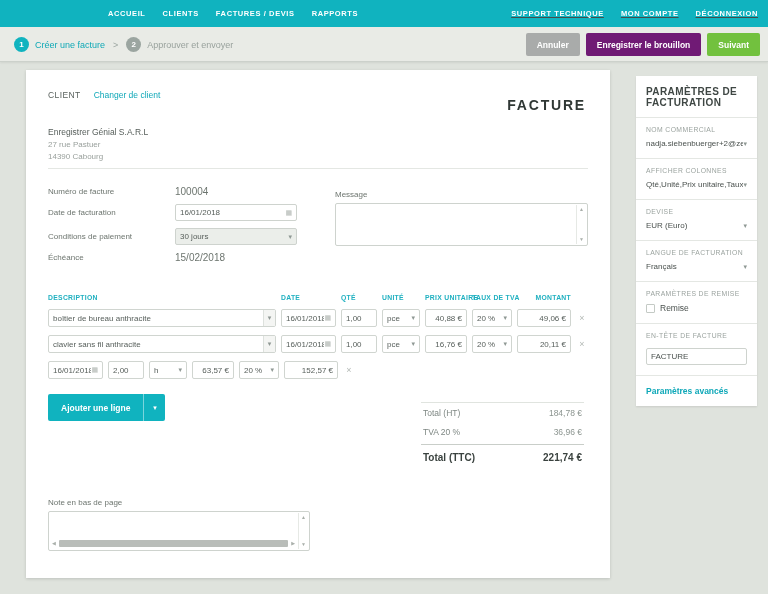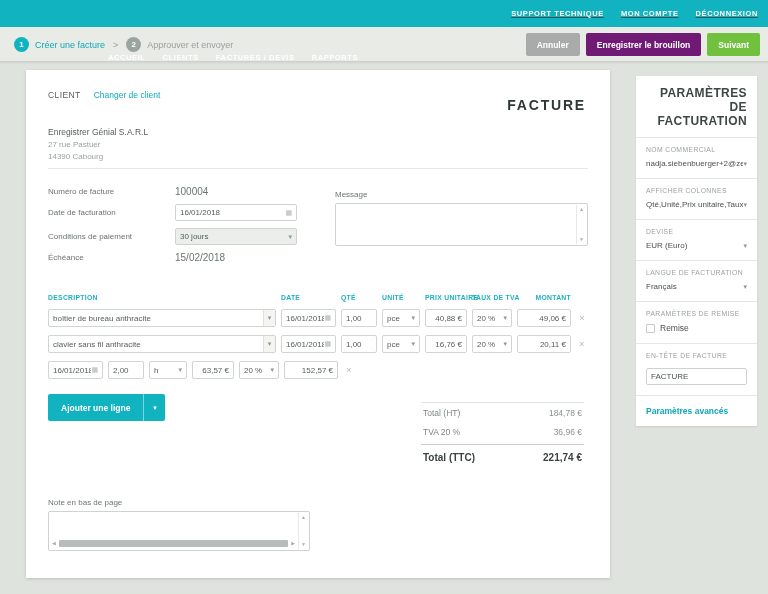--- a/index.html
+++ b/index.html
@@ -5,21 +5,21 @@
   * { margin:0; padding:0; box-sizing:border-box; }
   html,body { width:768px; height:594px; overflow:hidden; }
   body { font-family:"Liberation Sans", sans-serif; background:#dfe3dd; position:relative; color:#454d4b; }
 
   
   .topbar { position:absolute; left:0; top:0; width:768px; height:27px; background:#10b3bf; z-index:5; }
   .logo-badge { position:absolute; left:46px; top:0; width:48px; height:37px; background:#272d33;
     clip-path:polygon(0 0,100% 0,100% 74%,50% 100%,0 74%); display:flex; justify-content:center; }
   .logo-badge span { color:#fff; font-size:9.5px; font-weight:bold; line-height:24px; letter-spacing:.3px; }
   .nav { position:absolute; top:0; height:27px; display:flex; align-items:center; gap:17px; }
-  .nav.left { left:108px;margin-top:44px; } .nav.right { right:10px;text-decoration:underline; }
+  .nav.left { left:108px; } .nav.right { right:10px;text-decoration:underline; }
   .nav-item { color:#ffffff; font-size:7.5px; font-weight:bold; letter-spacing:.6px; white-space:nowrap; cursor:pointer; }
 
   
   .stepsbar { position:absolute; left:0; top:27px; width:768px; height:35px; background:#e9ebe6;
     border-bottom:1px solid #ccd1cb; box-shadow:0 1px 2px rgba(0,0,0,.07); z-index:4; }
   .steps { position:absolute; left:14px; top:0; height:35px; display:flex; align-items:center; gap:6px; }
   .step-circle { width:15px; height:15px; border-radius:50%; color:#fff; font-size:8px; font-weight:bold;
     display:flex; align-items:center; justify-content:center; }
   .step-circle.active { background:#10b3bf; } .step-circle.inactive { background:#9ba5a0; }
   .step-label { font-size:9px; }
@@ -94,21 +94,21 @@
   .t-row.grand .t-label, .t-row.grand .t-value { font-size:10px; font-weight:bold; color:#3a423f; }
   .t-line.dark { background:#c9cec9; margin-top:3px; }
 
   .note-block { position:absolute; left:22px; top:428px; width:262px; }
   .note-area { height:40px; margin-top:4px; }
   .h-rail { position:absolute; left:1px; right:12px; bottom:2px; height:9px; display:flex; align-items:center; padding:0 2px; }
   .h-thumb { flex:1; height:7px; background:#b9bdb9; border-radius:1px; margin:0 3px; cursor:pointer; }
 
   
   .sidebar { position:absolute; left:636px; top:76px; width:121px; background:#fff; box-shadow:0 1px 2px rgba(0,0,0,.1); }
-  .sb-title { padding:10px 10px 9px; font-size:12px; font-weight:bold; color:#3f4744; letter-spacing:.4px;text-align:right; }
+  .sb-title { padding:10px 10px 9px; font-size:10px; font-weight:bold; color:#3f4744; letter-spacing:.4px; }
   .sb-section { padding:8px 10px 10px; border-top:1px solid #e4e7e3; }
   .sb-label { font-size:6.8px; color:#9ba39f; letter-spacing:.4px; margin-bottom:6px; white-space:nowrap; }
   .sb-value { display:flex; justify-content:space-between; align-items:center; font-size:8px; color:#4a514e; cursor:pointer; }
   .sb-value .val { white-space:nowrap; overflow:hidden; }
   .checkbox-row { display:flex; align-items:center; gap:5px; cursor:pointer; }
   .cb { width:9px; height:9px; border:1px solid #c4cac5; border-radius:1px; background:#fff; }
   .cb-label { font-size:8.5px; color:#4a514e; }
   .sb-input { width:100%; height:17px; border:1px solid #ced3ce; border-radius:2px; padding:0 4px;
     font-family:"Liberation Sans",sans-serif; font-size:8px; color:#4a514e; }
   .sb-link { padding:10px; font-size:8.5px; font-weight:bold; color:#0fa8b8; border-top:1px solid #e4e7e3; cursor:pointer; }

